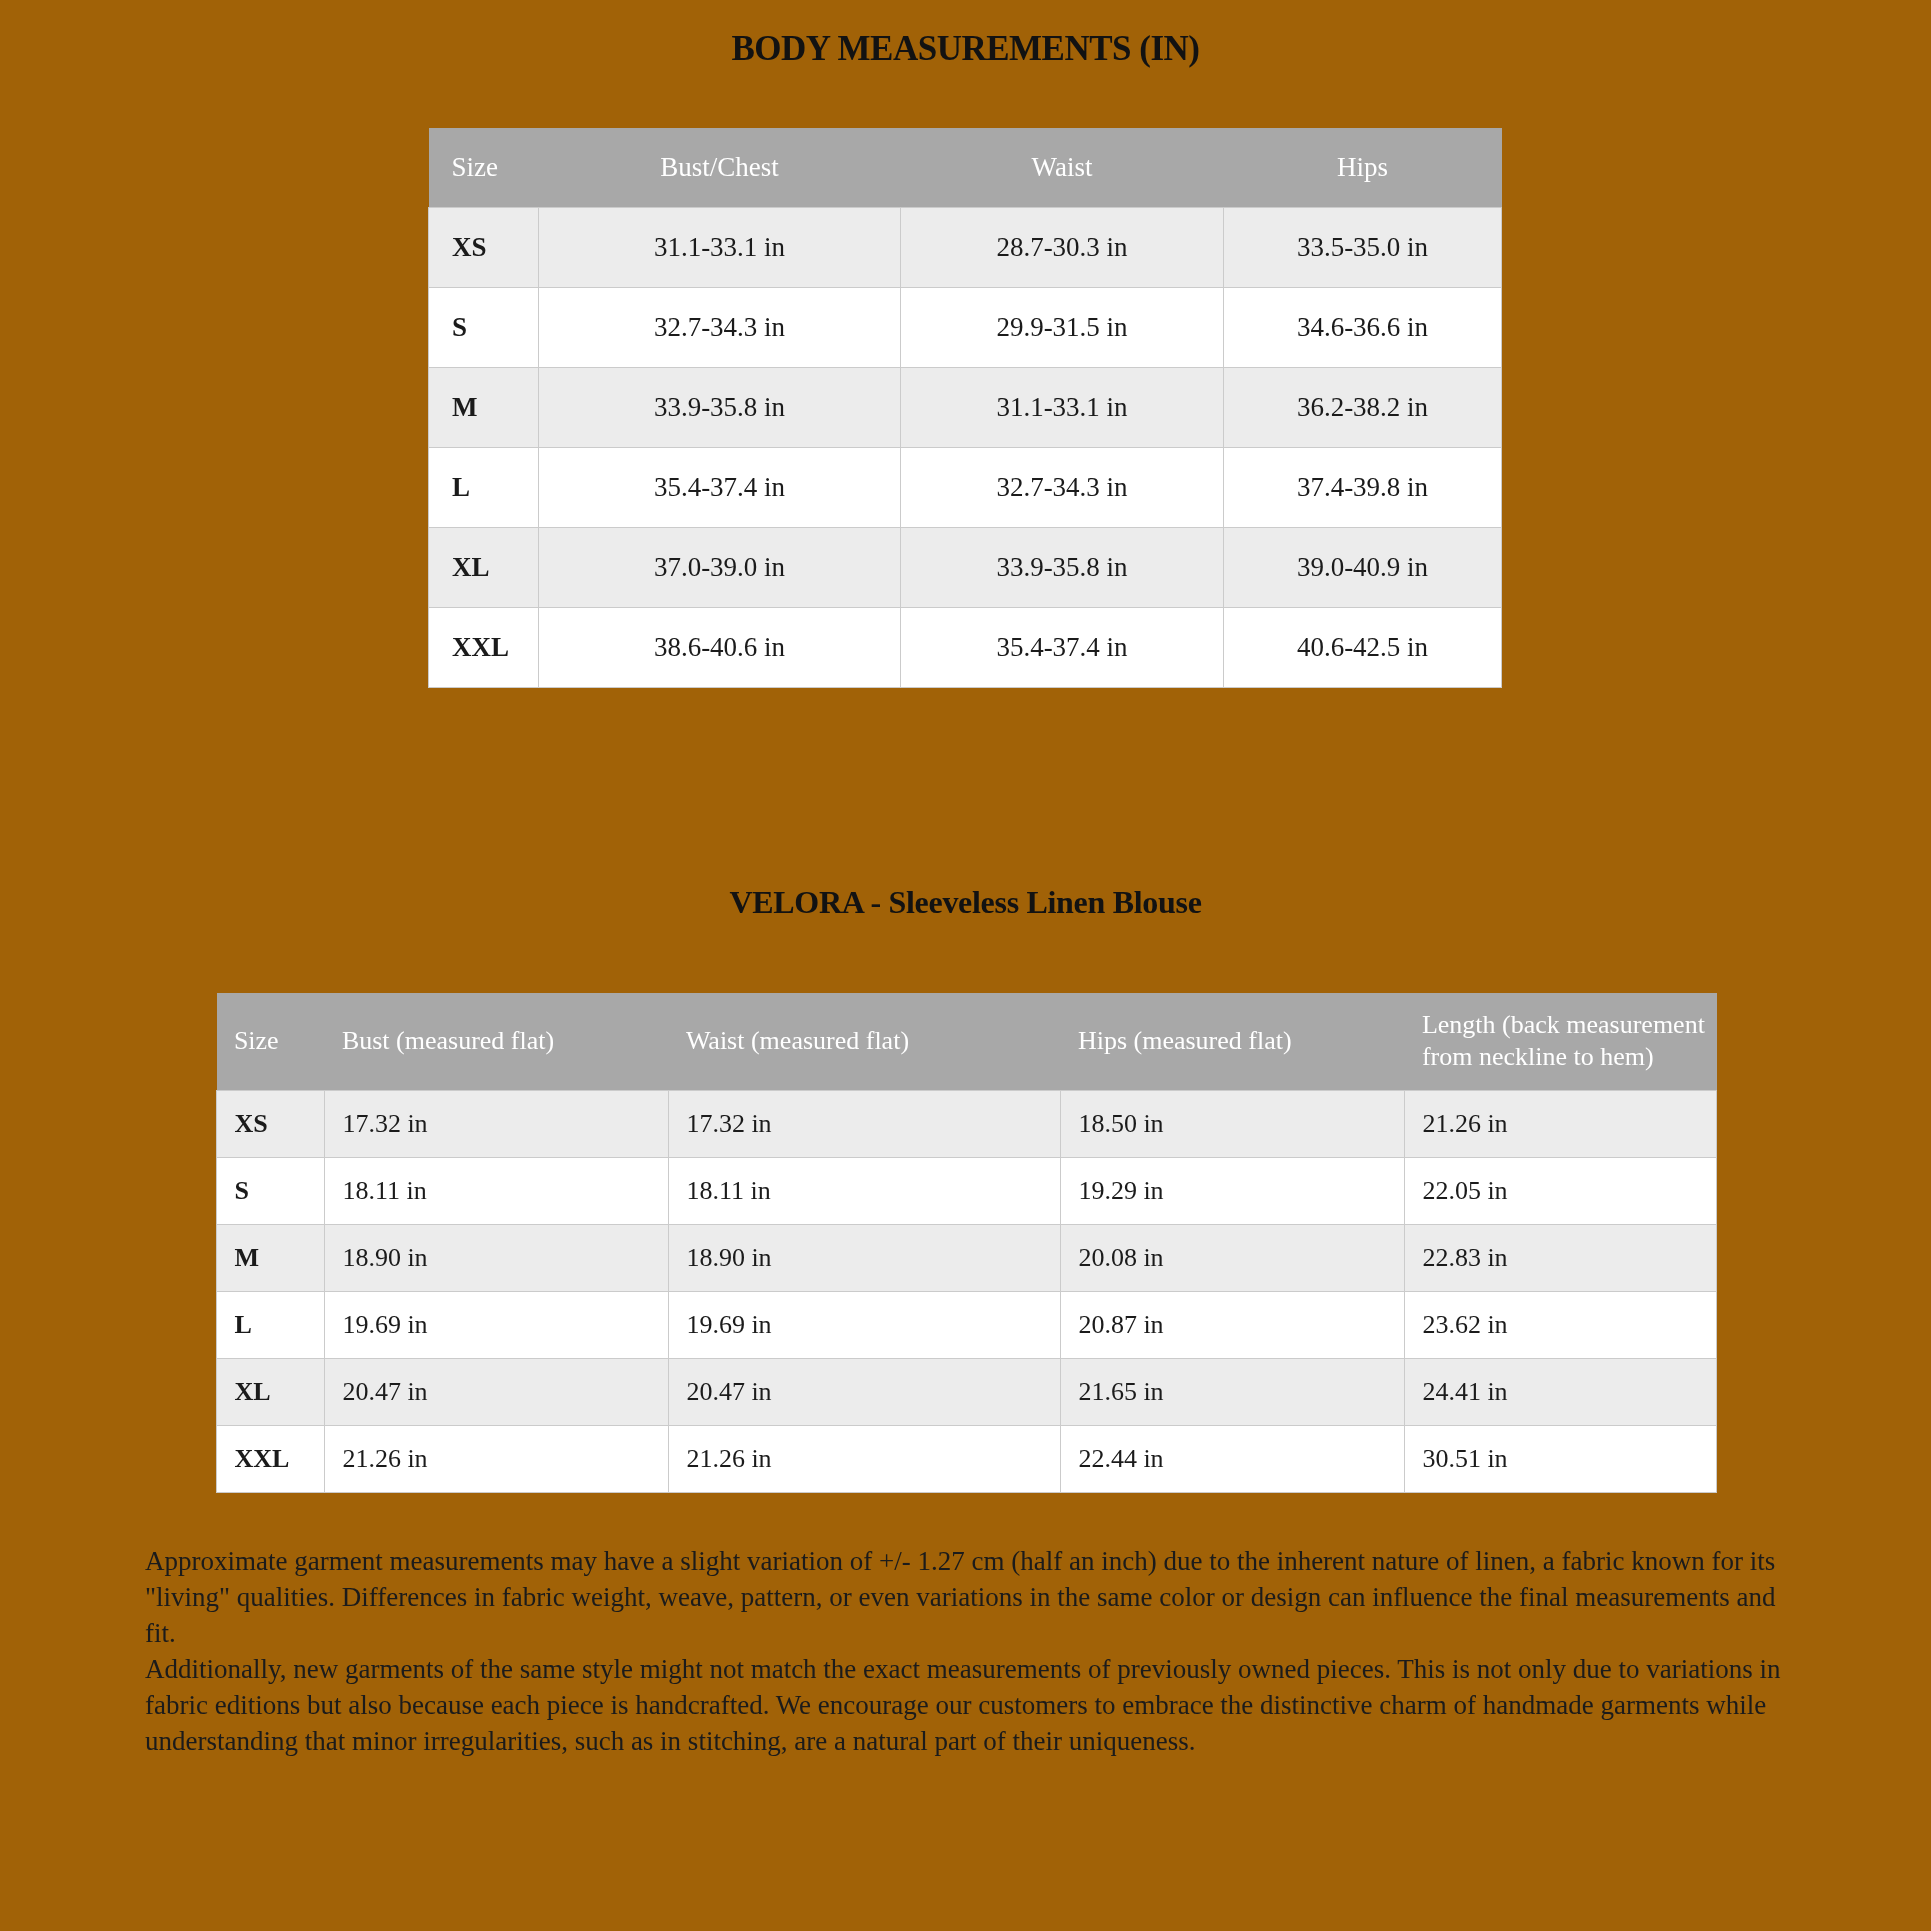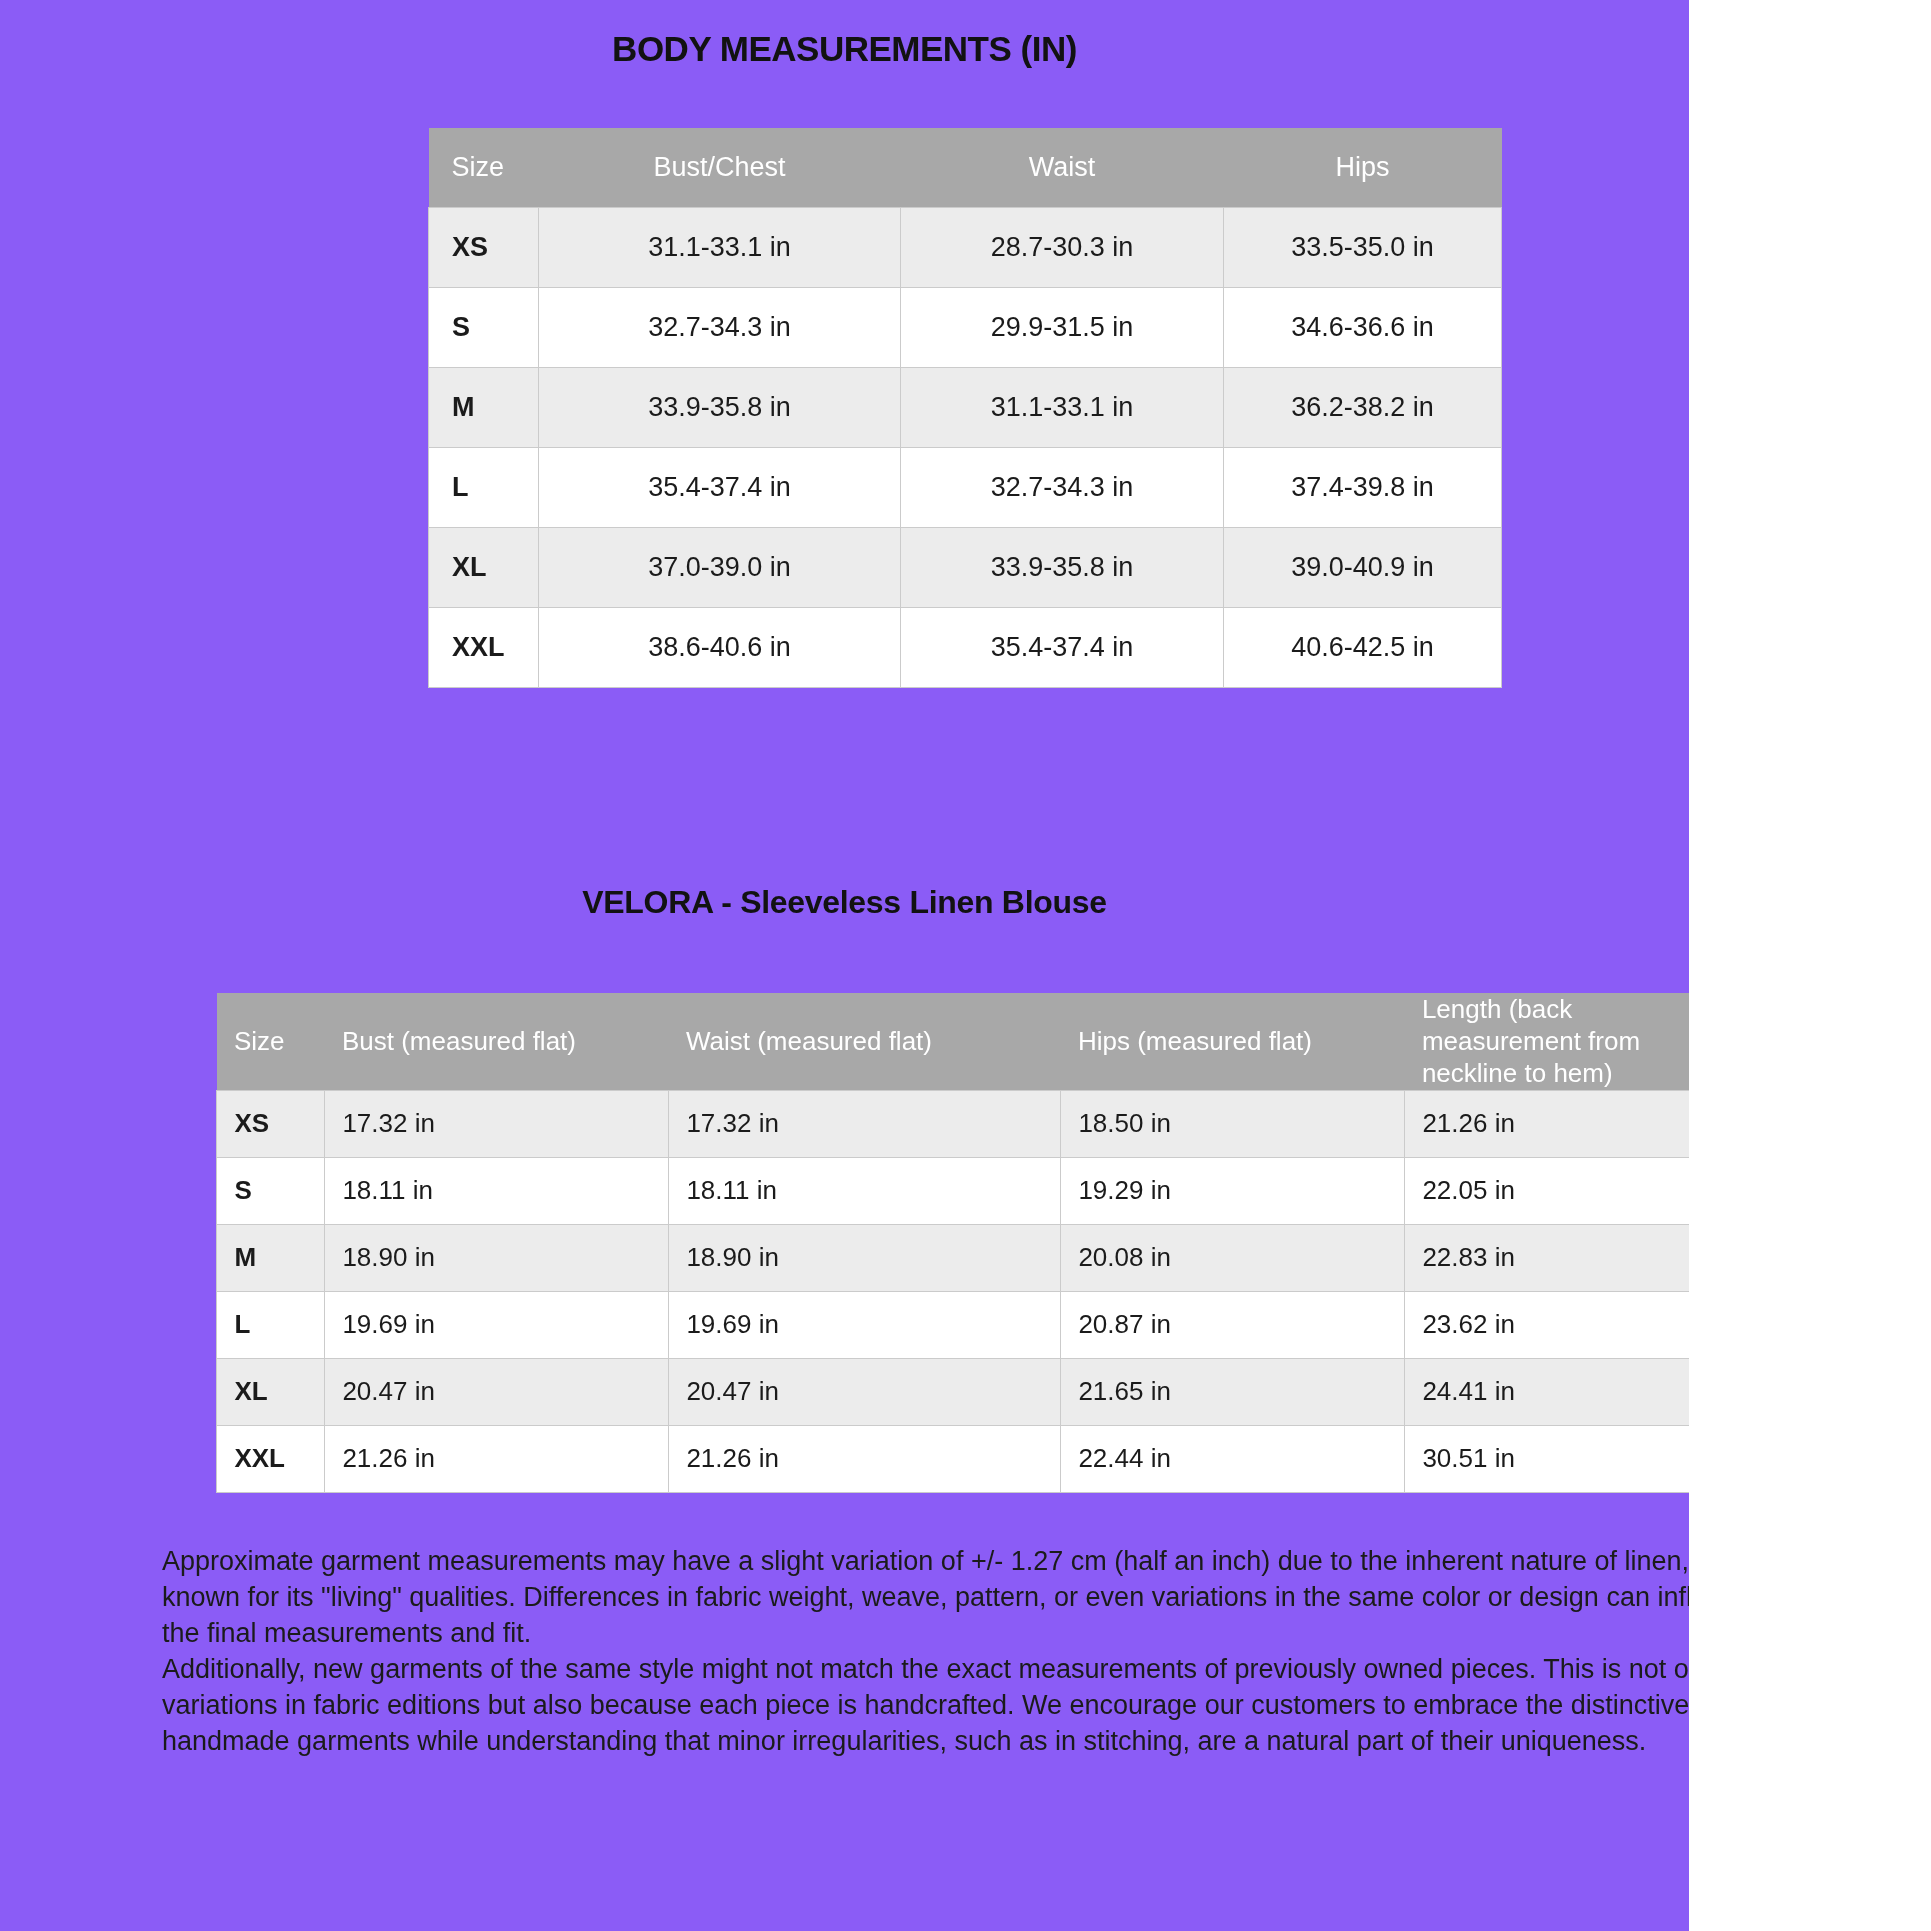--- a/index.html
+++ b/index.html
@@ -1,22 +1,22 @@
 <!DOCTYPE html>
 <html><head>
 <meta charset="utf-8">
 <style>
   * { margin: 0; padding: 0; box-sizing: border-box; }
   html, body { background: #ffffff; }
   .page {
     position: relative;
-    width: 1689px;
+    width: 1931px;
     height: 1931px;
-    background: #8b5cf6;
-    font-family: Liberation Sans, sans-serif;
+    background: #a16207;
+    font-family: Liberation Serif, serif;
     color: #171717;
     overflow: hidden;
   }
 
   .section-title {
     position: absolute;
     left: 0;
     width: 100%;
     text-align: center;
     font-weight: 700;
@@ -78,21 +78,21 @@
     text-align: left;
     padding-left: 17.4px;
     padding-right: 7.7px;
     line-height: 32px;
   }
   #garment-table td { text-align: left; padding-left: 17.4px; }
 
   
   .notes {
     position: absolute;
-    left: 162px;
+    left: 145px;
     top: 1543px;
     width: 1647px;
     font-size: 27px;
     line-height: 36px;
     color: #1b1b1b;
   }
   .notes p + p { }
 </style>
 </head>
 <body>

